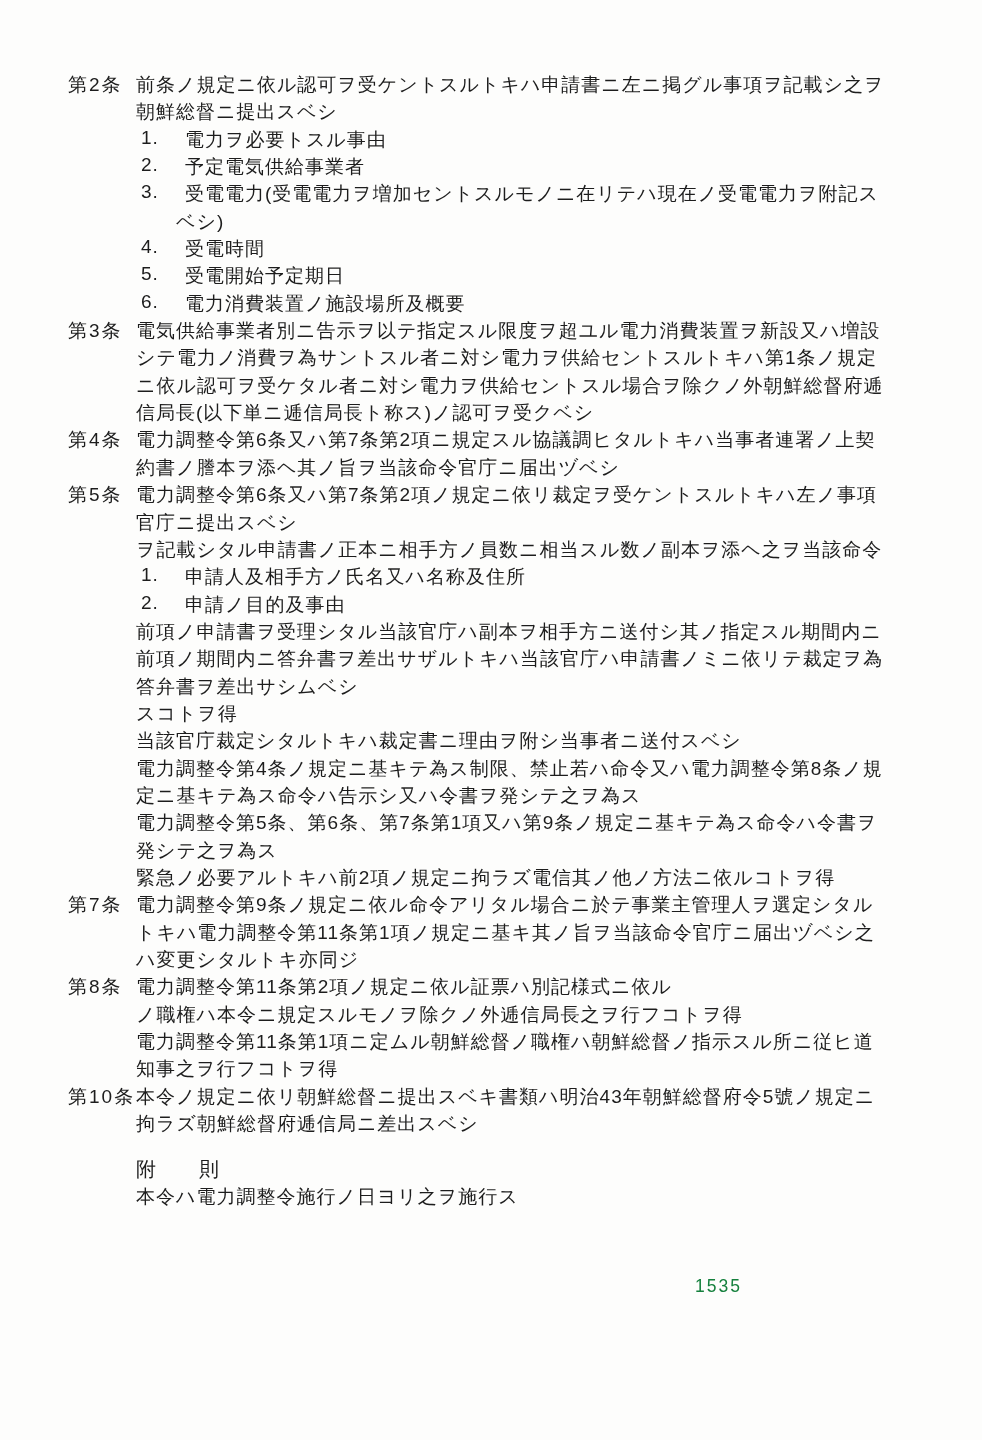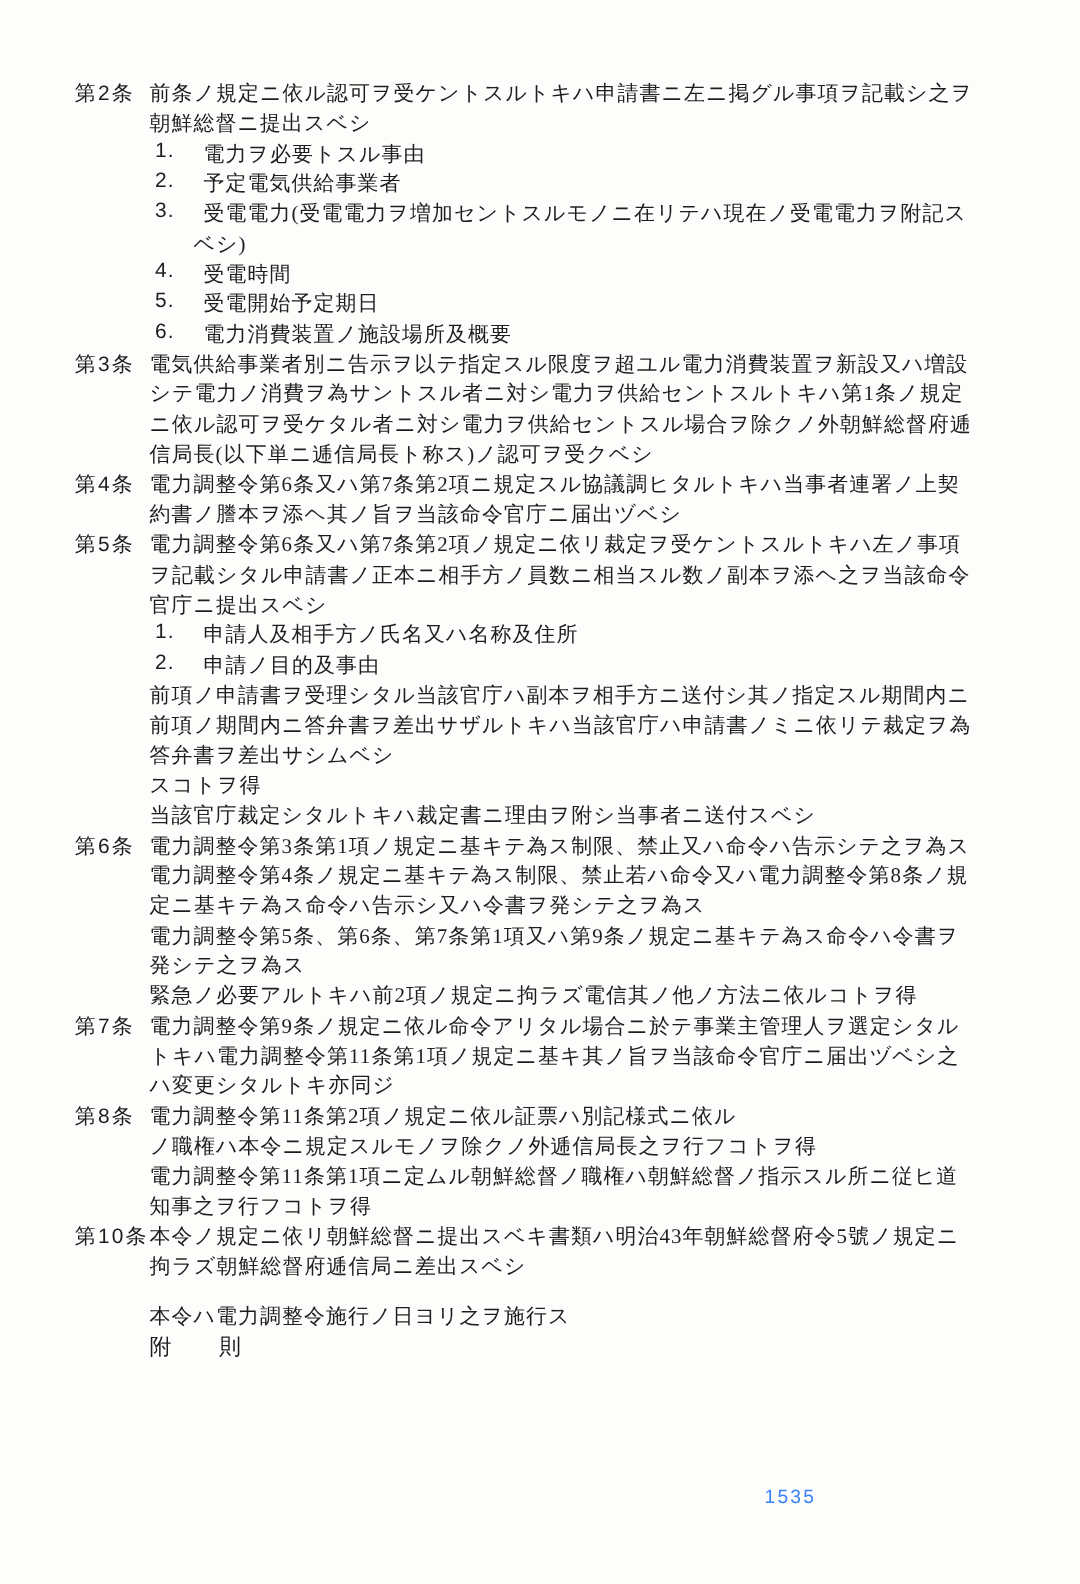--- a/index.html
+++ b/index.html
@@ -40,38 +40,37 @@
     letter-spacing: 2px;
   }
   .num {
     position: absolute;
     left: 141px;
     top: 0;
   }
   .t {
     position: absolute;
     top: 0;
-    font-family: Liberation Serif, serif;
   }
   .t-body { left: 136px; }
   .t-item { left: 185px; text-align: center; }
   .t-cont { left: 176px; }
   .appendix-spacer {
     height: 18px;
   }
   .appendix-title {
     font-size: 20px;
   }
   .page-number {
     position: absolute;
     left: 695px;
-    top: 1350px;
+    top: 1276px;
     font-size: 17.5px;
     letter-spacing: 2px;
-    color: #3b82f6;
+    color: #15803d;
   }
 </style>
 </head>
 <body>
 
 <div class="page">
   <div class="content">
       <div class="row">
         <span class="lbl">第2条</span>
         <span class="t t-body">前条ノ規定ニ依ル認可ヲ受ケントスルトキハ申請書ニ左ニ掲グル事項ヲ記載シ之ヲ</span>
@@ -124,24 +123,24 @@
         <span class="t t-body">電力調整令第6条又ハ第7条第2項ニ規定スル協議調ヒタルトキハ当事者連署ノ上契</span>
       </div>
       <div class="row">
         <span class="t t-body">約書ノ謄本ヲ添ヘ其ノ旨ヲ当該命令官庁ニ届出ヅベシ</span>
       </div>
       <div class="row">
         <span class="lbl">第5条</span>
         <span class="t t-body">電力調整令第6条又ハ第7条第2項ノ規定ニ依リ裁定ヲ受ケントスルトキハ左ノ事項</span>
       </div>
       <div class="row">
+        <span class="t t-body">官庁ニ提出スベシ</span>
+      </div>
+      <div class="row">
         <span class="t t-body">ヲ記載シタル申請書ノ正本ニ相手方ノ員数ニ相当スル数ノ副本ヲ添ヘ之ヲ当該命令</span>
-      </div>
-      <div class="row">
-        <span class="t t-body">官庁ニ提出スベシ</span>
       </div>
       <div class="row">
         <span class="num">1.</span>
         <span class="t t-item">申請人及相手方ノ氏名又ハ名称及住所</span>
       </div>
       <div class="row">
         <span class="num">2.</span>
         <span class="t t-item">申請ノ目的及事由</span>
       </div>
       <div class="row">
@@ -153,24 +152,20 @@
       <div class="row">
         <span class="t t-body">答弁書ヲ差出サシムベシ</span>
       </div>
       <div class="row">
         <span class="t t-body">スコトヲ得</span>
       </div>
       <div class="row">
         <span class="t t-body">当該官庁裁定シタルトキハ裁定書ニ理由ヲ附シ当事者ニ送付スベシ</span>
       </div>
       <div class="row">
-        <span class="lbl">第6条</span>
-        <span class="t t-body">電力調整令第3条第1項ノ規定ニ基キテ為ス制限、禁止又ハ命令ハ告示シテ之ヲ為ス</span>
-      </div>
-      <div class="row">
         <span class="t t-body">電力調整令第4条ノ規定ニ基キテ為ス制限、禁止若ハ命令又ハ電力調整令第8条ノ規</span>
       </div>
       <div class="row">
         <span class="t t-body">定ニ基キテ為ス命令ハ告示シ又ハ令書ヲ発シテ之ヲ為ス</span>
       </div>
       <div class="row">
         <span class="t t-body">電力調整令第5条、第6条、第7条第1項又ハ第9条ノ規定ニ基キテ為ス命令ハ令書ヲ</span>
       </div>
       <div class="row">
         <span class="t t-body">発シテ之ヲ為ス</span>
@@ -202,21 +197,21 @@
         <span class="t t-body">知事之ヲ行フコトヲ得</span>
       </div>
       <div class="row">
         <span class="lbl">第10条</span>
         <span class="t t-body">本令ノ規定ニ依リ朝鮮総督ニ提出スベキ書類ハ明治43年朝鮮総督府令5號ノ規定ニ</span>
       </div>
       <div class="row">
         <span class="t t-body">拘ラズ朝鮮総督府逓信局ニ差出スベシ</span>
       </div>
       <div class="appendix-spacer"></div>
-      <div class="row">
-        <span class="t t-body">本令ハ電力調整令施行ノ日ヨリ之ヲ施行ス</span>
-      </div>
       <div class="row appendix-title">
         <span class="t t-body">附　　則</span>
+      </div>
+      <div class="row">
+        <span class="t t-body">本令ハ電力調整令施行ノ日ヨリ之ヲ施行ス</span>
       </div>
     </div>
   <div class="page-number">1535</div>
 </div>
 
 </body></html>

